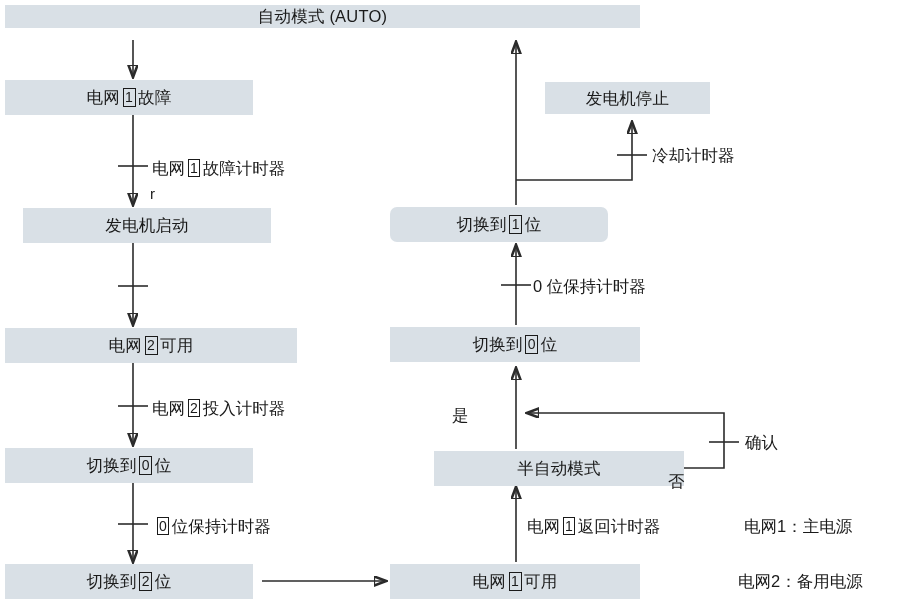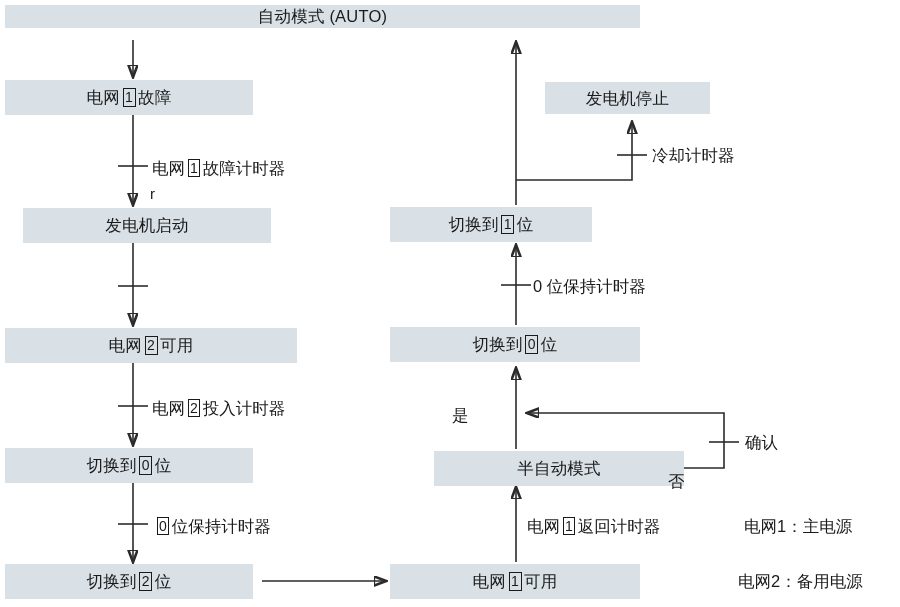--- a/index.html
+++ b/index.html
@@ -145,21 +145,21 @@
   <div class="node" style="left:5px; top:564px; width:248px; height:35px;">
     <span>
       <span>切换到</span><span class="boxed-num">2</span><span>位</span>
     </span>
   </div>
 
   <div class="node" style="left:545px; top:82px; width:165px; height:32px;">
     <span>发电机停止</span>
   </div>
 
-  <div class="node" style="left:390px; top:207px; width:202px; height:35px;">
+  <div class="node" style="left:390px; top:207px; width:218px; height:35px;border-radius:7px;">
     <span>
       <span>切换到</span><span class="boxed-num">1</span><span>位</span>
     </span>
   </div>
 
   <div class="node" style="left:390px; top:327px; width:250px; height:35px;">
     <span>
       <span>切换到</span><span class="boxed-num">0</span><span>位</span>
     </span>
   </div>

